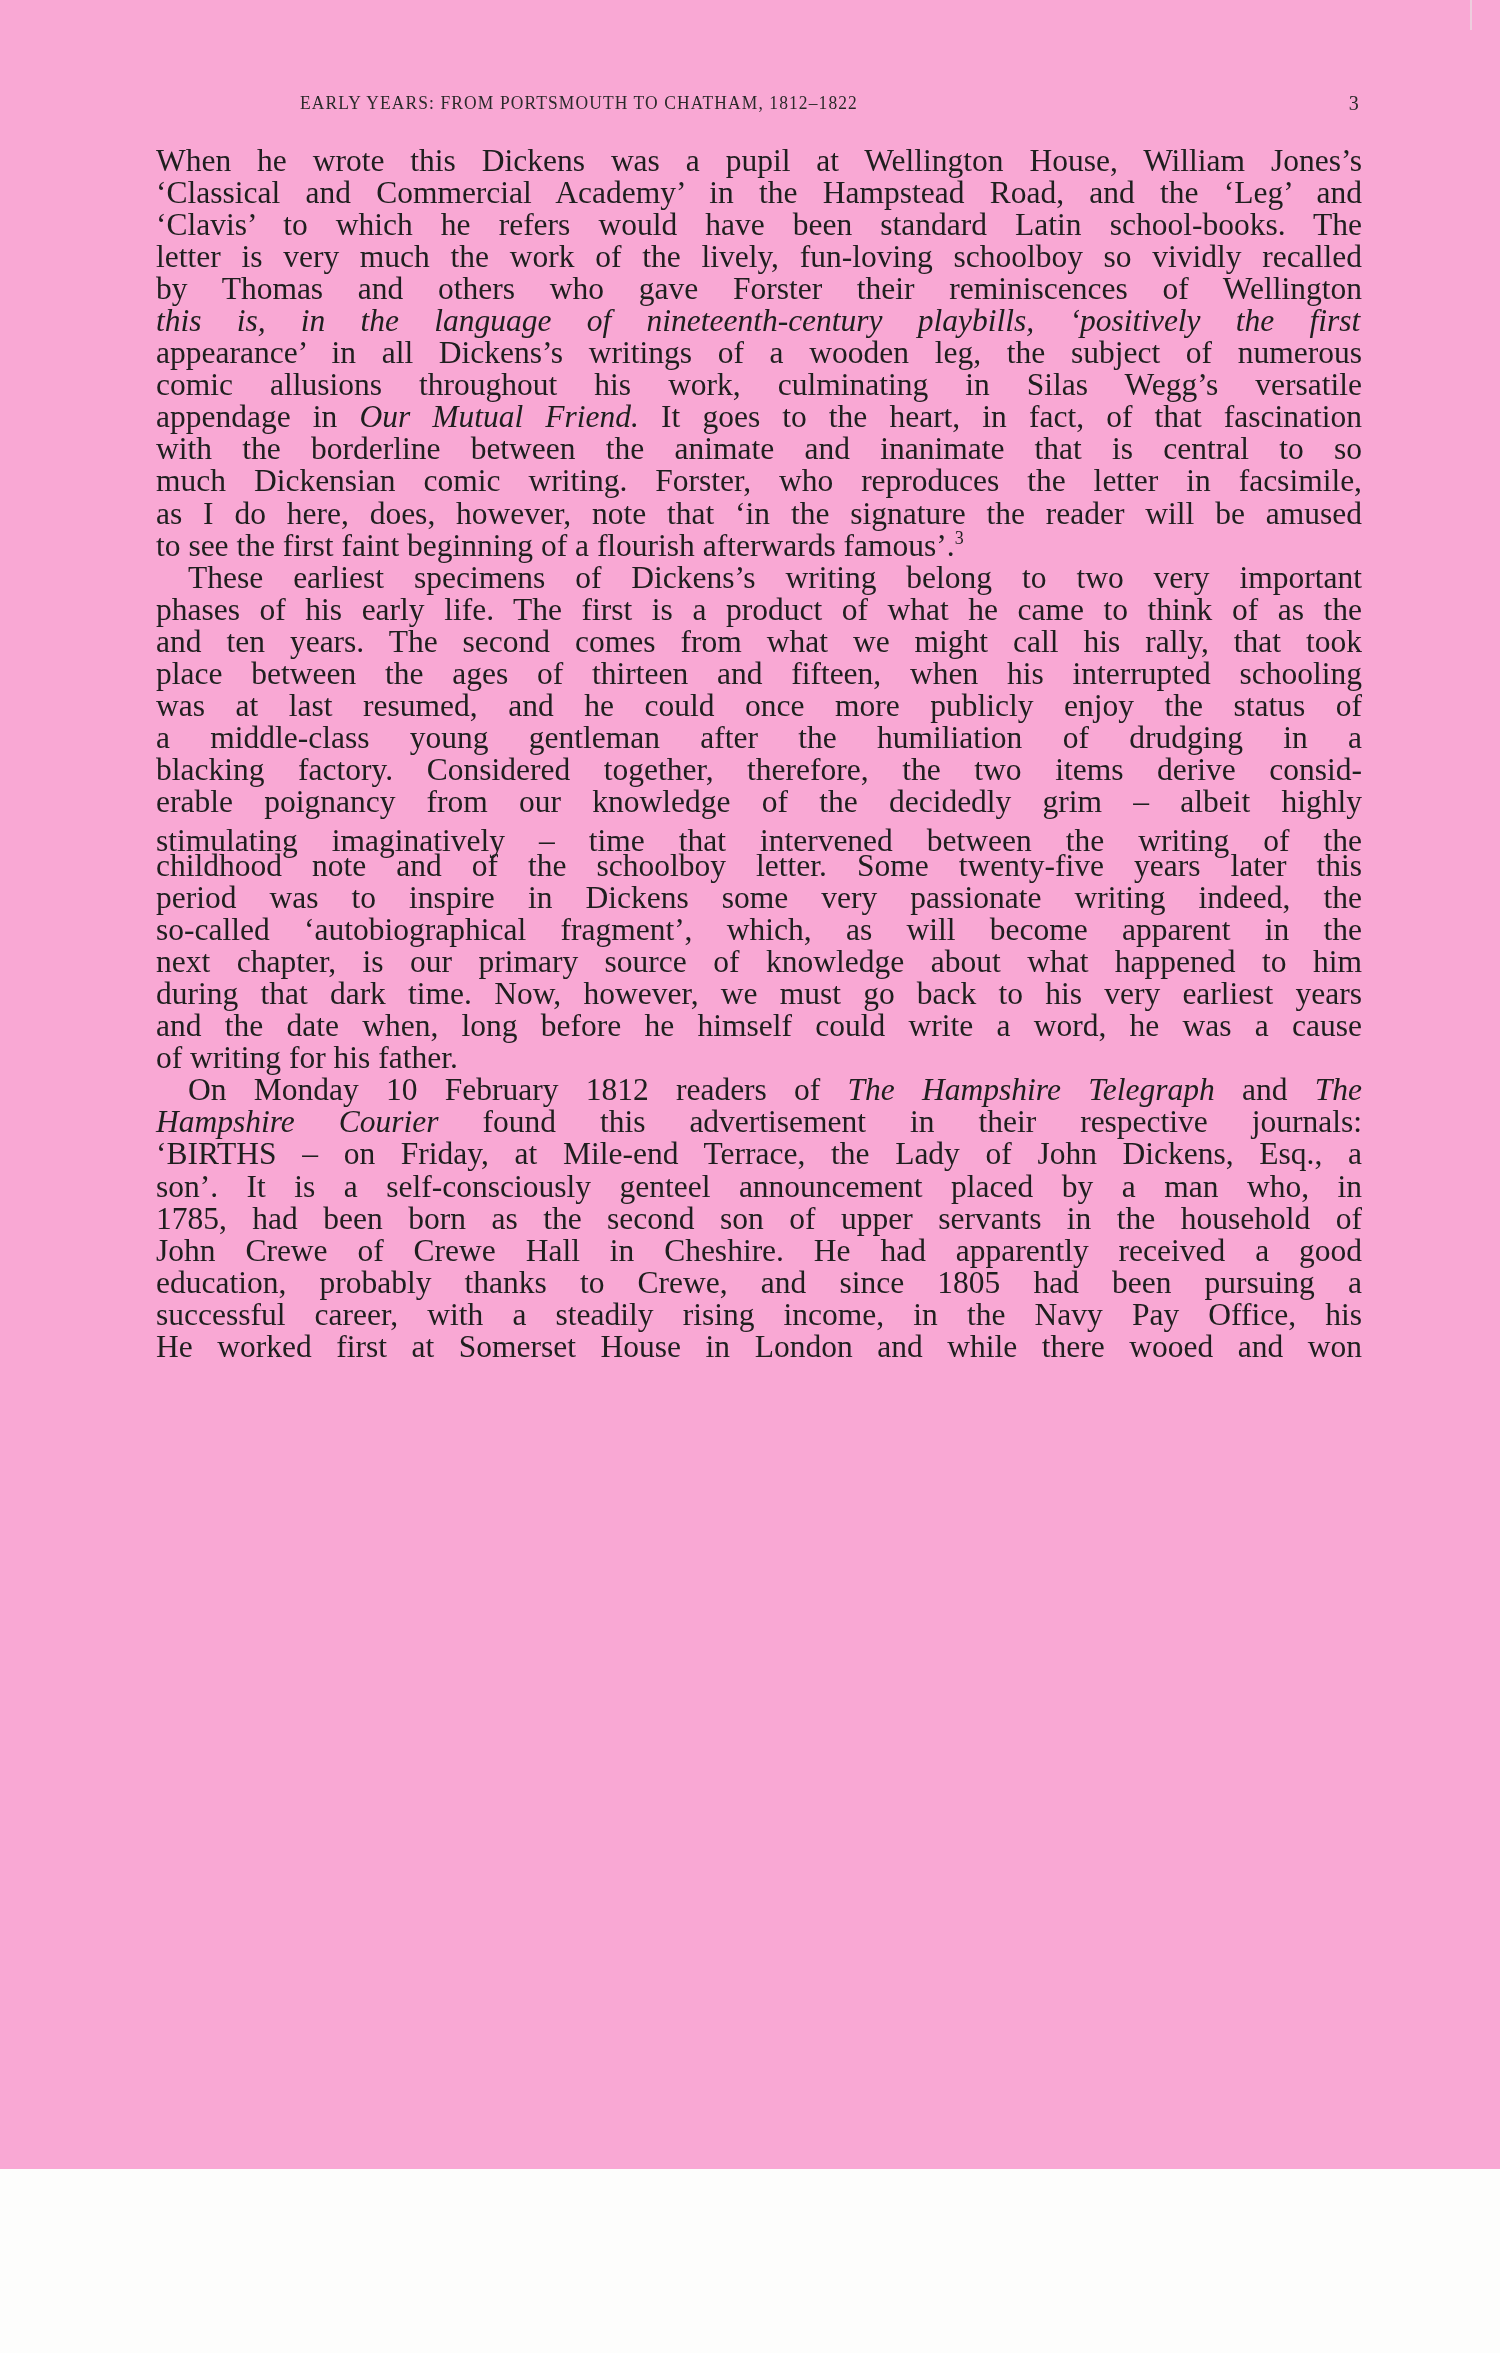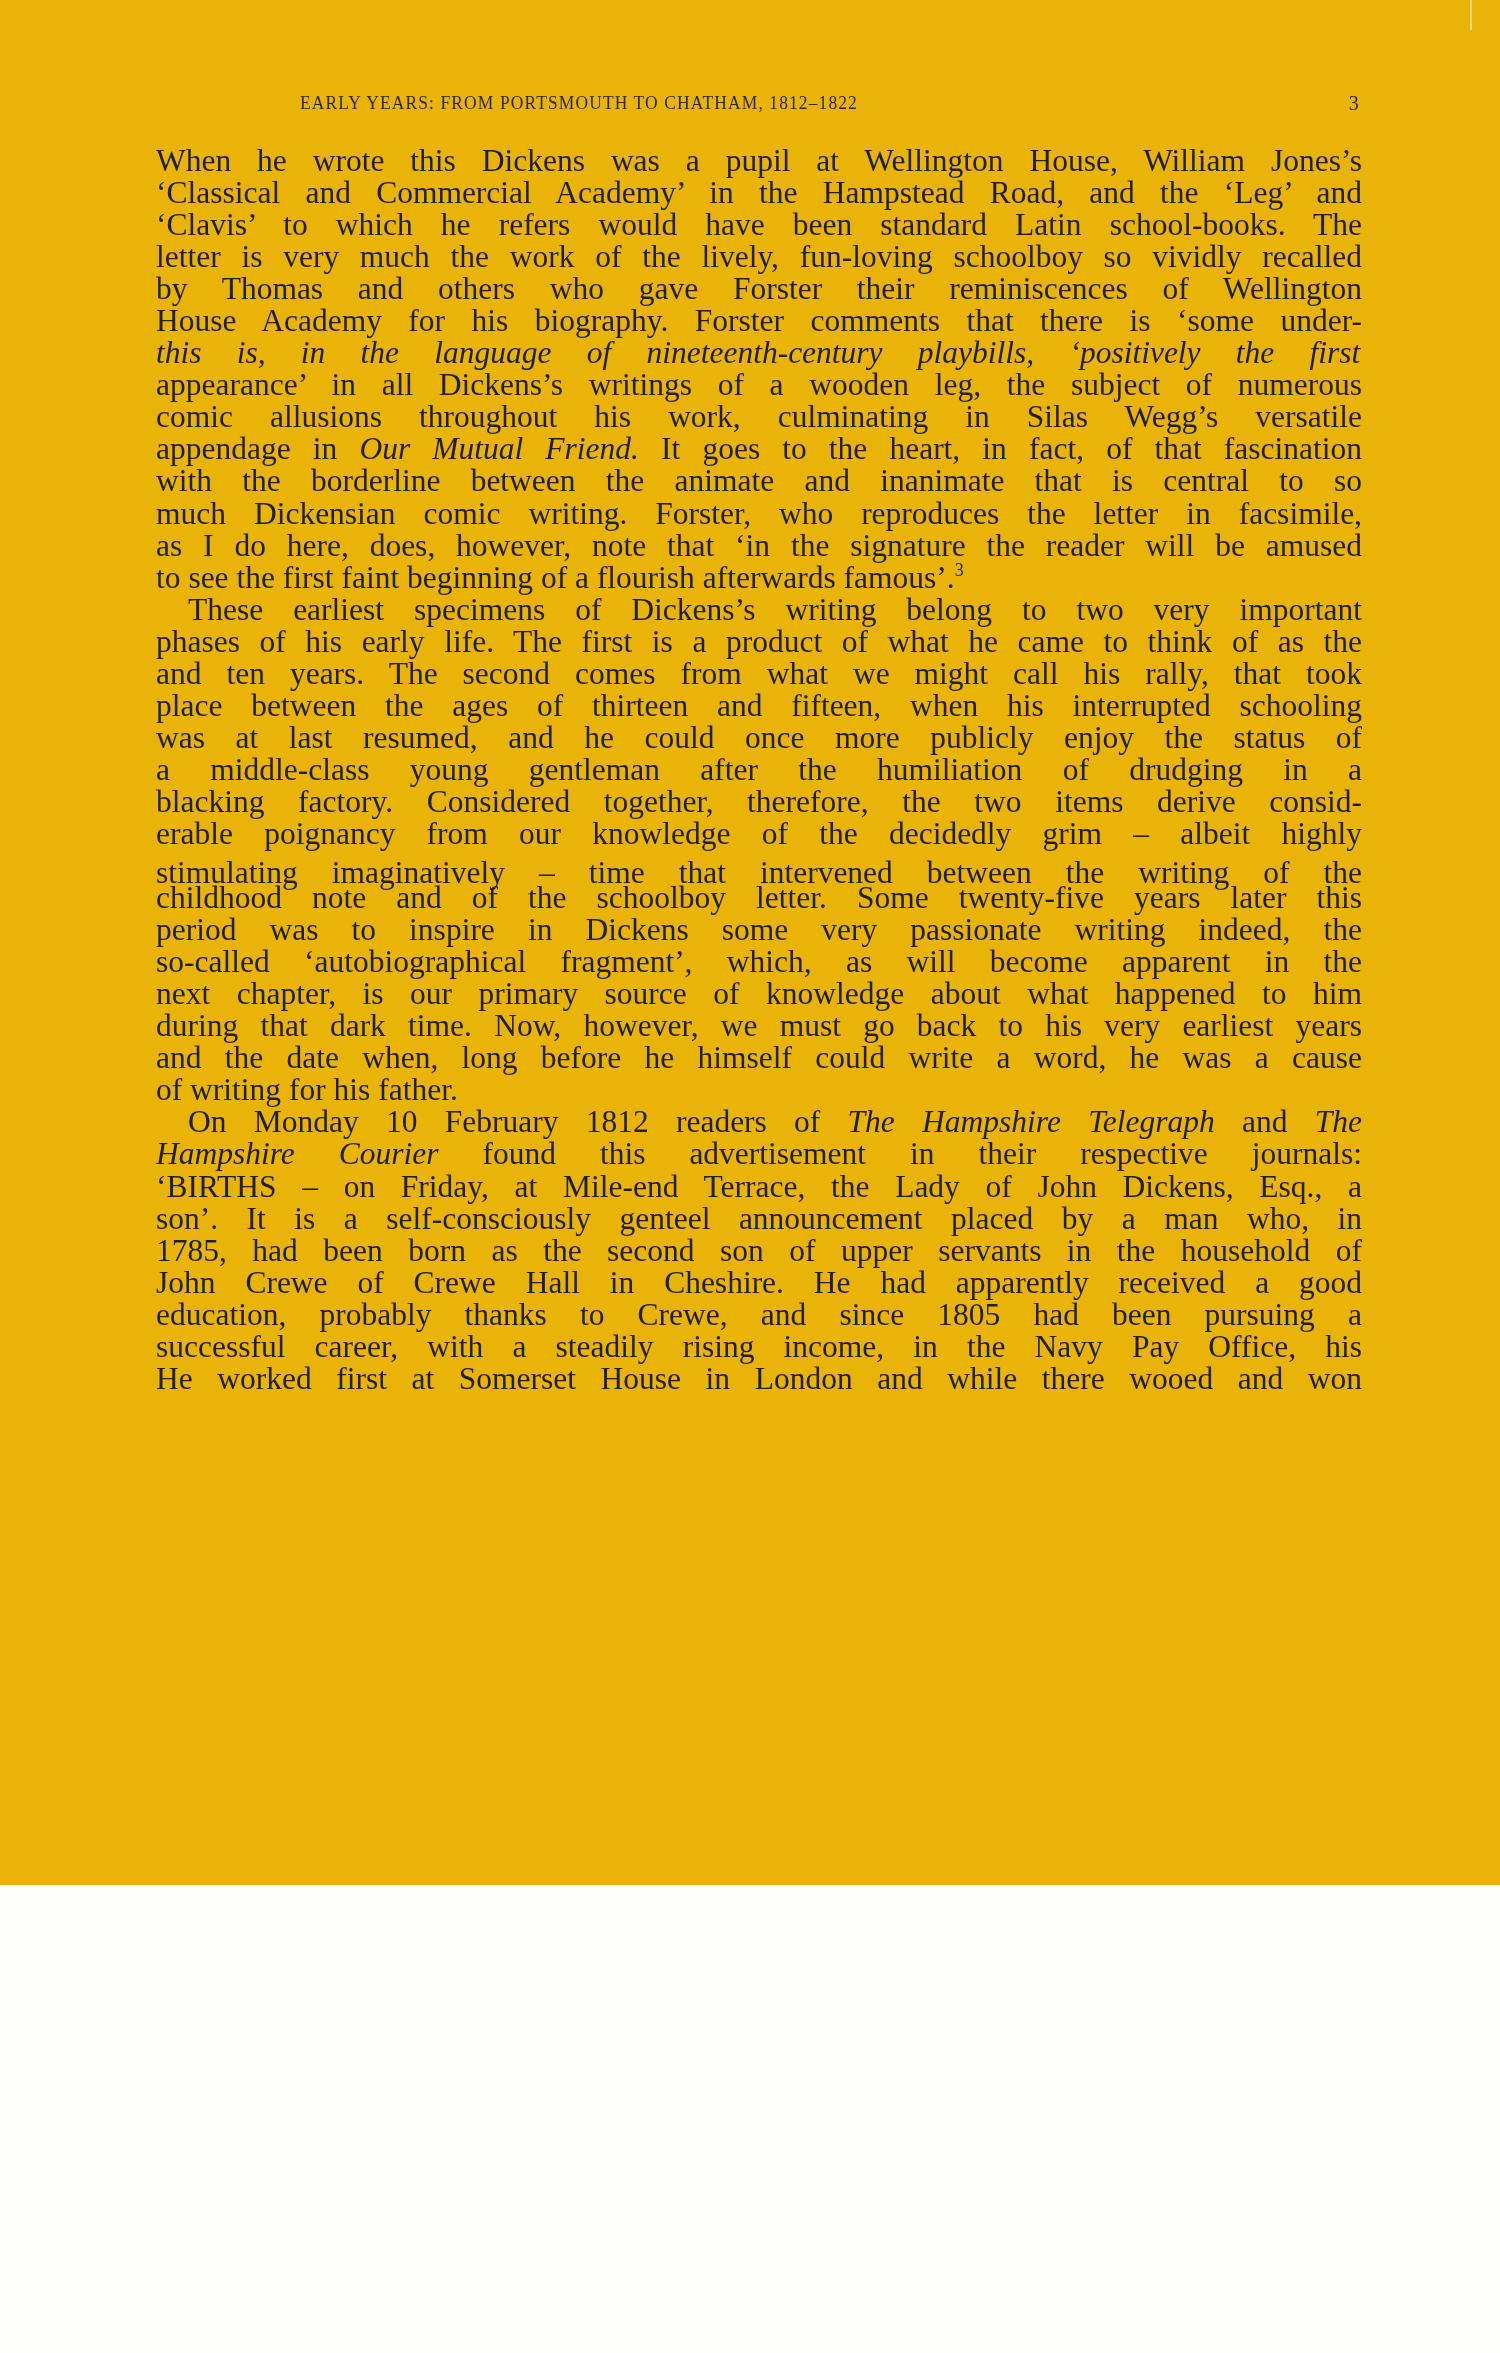--- a/index.html
+++ b/index.html
@@ -11,22 +11,22 @@
     width: 1500px;
     height: 2353px;
     position: relative;
     overflow: hidden;
     font-family: "Liberation Serif", "DejaVu Serif", serif;
     color: #1f1f1f;
   }
   .page {
     position: absolute;
     left: 0; top: 0;
-    width: 1500px; height: 1885px;
-    background: #eab308;
+    width: 1500px; height: 2169px;
+    background: #f9a8d4;
   }
   .running-head {
     position: absolute;
     top: 92px;
     left: 300px;
     width: 1060px;
     height: 30px;
     font-size: 19px;
     letter-spacing: 1.2px;
     color: #2a2a2a;
@@ -98,21 +98,20 @@
     <span class="folio">3</span>
   </div>
 
   <div class="body-text" id="body-text">
       <div class="para">
         <span class="line"><span class="fit" style="word-spacing: 18.0208px;"><span>When he wrote this Dickens was a pupil at Wellington House, William Jones’s</span></span></span>
         <span class="line"><span class="fit" style="word-spacing: 17.3409px;"><span>‘Classical and Commercial Academy’ in the Hampstead Road, and the ‘Leg’ and</span></span></span>
         <span class="line"><span class="fit" style="word-spacing: 20.1989px;"><span>‘Clavis’ to which he refers would have been standard Latin school-books. The</span></span></span>
         <span class="line"><span class="fit" style="word-spacing: 12.8486px;"><span>letter is very much the work of the lively, fun-loving schoolboy so vividly recalled</span></span></span>
         <span class="line"><span class="fit" style="word-spacing: 26.8406px;"><span>by Thomas and others who gave Forster their reminiscences of Wellington</span></span></span>
-        <span class="line"><span class="fit" style="word-spacing: 18.5824px;"><span>House Academy for his biography. Forster comments that there is ‘some under-</span></span></span>
         <span class="line"><span class="fit" style="word-spacing: 27.3453px; font-style: italic;"><span>this is, in the language of nineteenth-century playbills, ‘positively the first</span></span></span>
         <span class="line"><span class="fit" style="word-spacing: 17.8125px;"><span>appearance’ in all Dickens’s writings of a wooden leg, the subject of numerous</span></span></span>
         <span class="line"><span class="fit" style="word-spacing: 29.1632px;"><span>comic allusions throughout his work, culminating in Silas Wegg’s versatile</span></span></span>
         <span class="line"><span class="fit" style="word-spacing: 14.2254px;"><span>appendage in </span><i>Our Mutual Friend.</i><span> It goes to the heart, in fact, of that fascination</span></span></span>
         <span class="line"><span class="fit" style="word-spacing: 22.3594px;"><span>with the borderline between the animate and inanimate that is central to so</span></span></span>
         <span class="line"><span class="fit" style="word-spacing: 20.0422px;"><span>much Dickensian comic writing. Forster, who reproduces the letter in facsimile,</span></span></span>
         <span class="line"><span class="fit" style="word-spacing: 12.9573px;"><span>as I do here, does, however, note that ‘in the signature the reader will be amused</span></span></span>
         <span class="line last"><span class="fit"><span>to see the first faint beginning of a flourish afterwards famous’.</span><sup class="fn">3</sup></span></span>
       </div>
       <div class="para">

